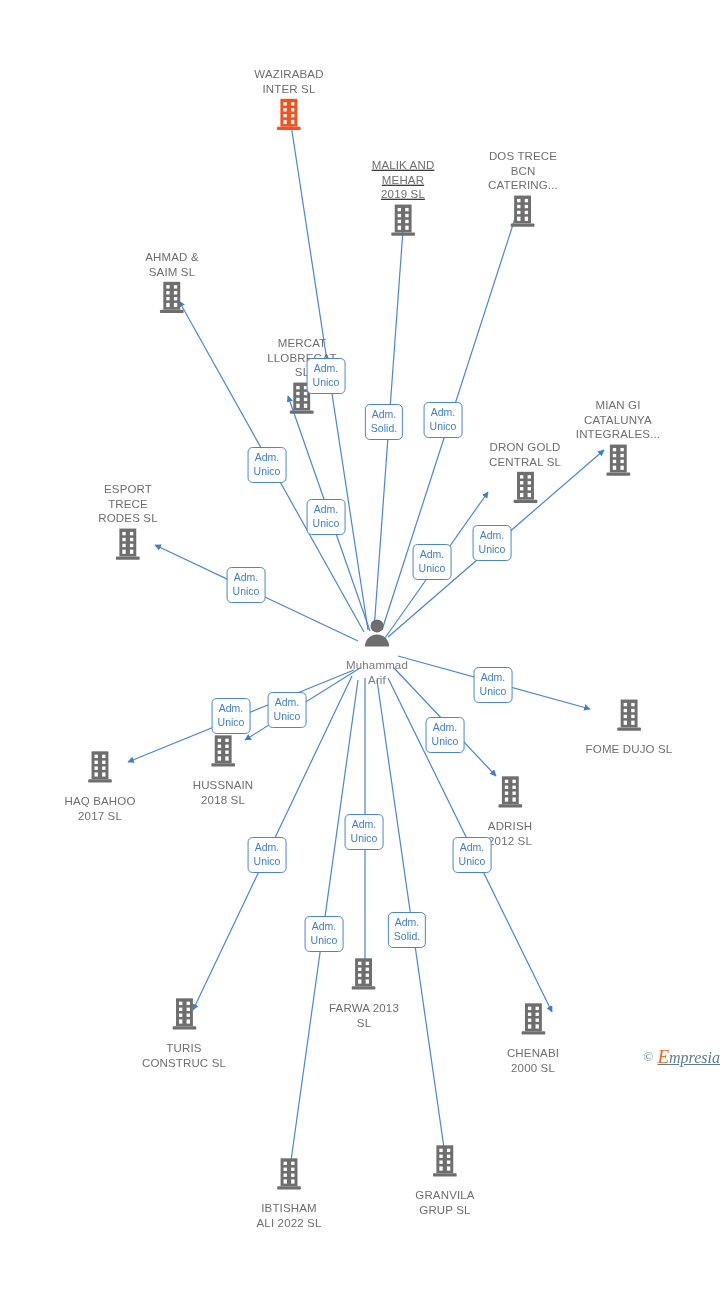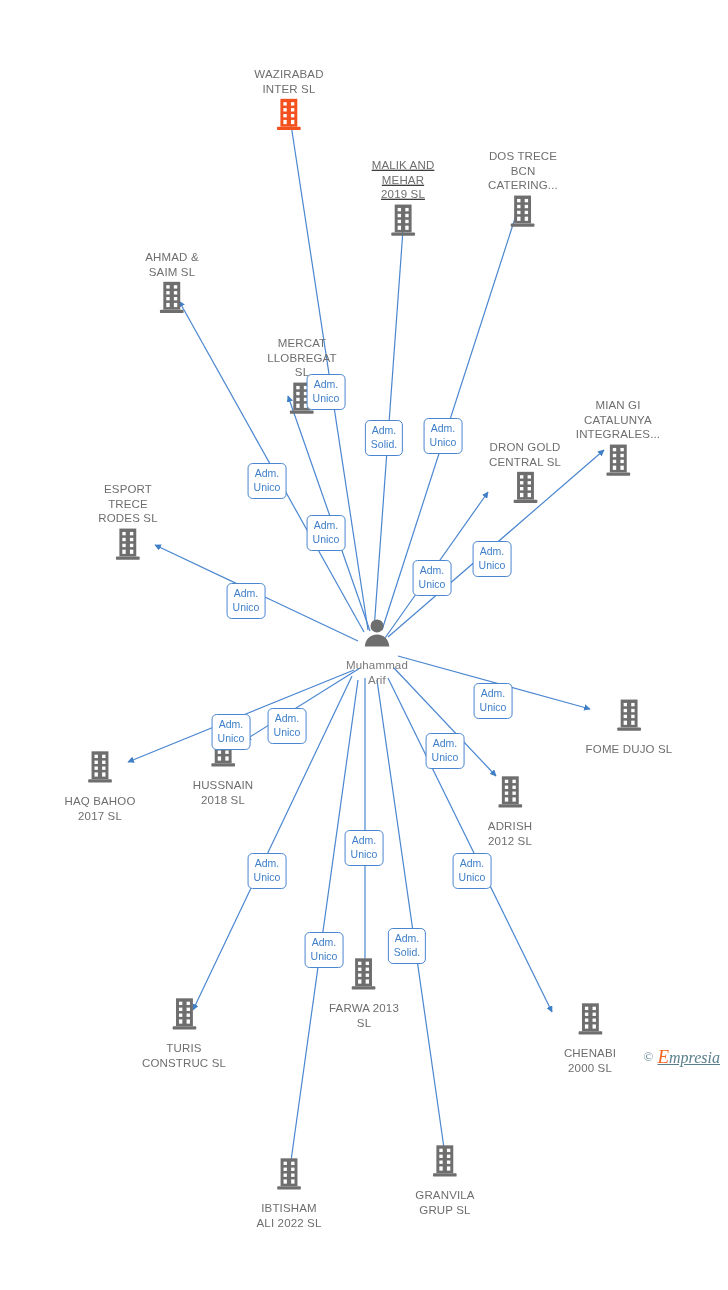--- a/index.html
+++ b/index.html
@@ -14,21 +14,21 @@
     font-size:11.5px;color:#6e6e6e;letter-spacing:.15px;line-height:14.5px;
     white-space:pre-line;font-weight:400;
   }
   .node.person .caption{color:#7a7a7a;}
   .cap-above{margin-bottom:1px;}
   .cap-below{margin-top:10px;}
   .edge-label{
     position:absolute;transform:translate(-50%,-50%);
     border:1.3px solid #4a86d0;border-radius:5px;background:#ffffff;
     color:#3f7fc8;font-size:10.5px;line-height:13.5px;text-align:center;
-    padding:3px 5px 4px 5px;white-space:pre-line;box-sizing:border-box;margin-top:16px;
+    padding:3px 5px 4px 5px;white-space:pre-line;box-sizing:border-box;
   }
   .watermark{
     position:absolute;right:8px;bottom:8px;display:flex;align-items:center;gap:4px;
     font-size:16px;color:#5a7f8c;font-family:"Liberation Serif","DejaVu Serif",serif;
   }
   .watermark .c{font-size:13px;color:#6b8c99;}
   .watermark .brand{font-style:italic;text-decoration:underline;}
   .watermark .brand .e{color:#f26522;font-size:19px;font-style:italic;}
 </style>
 </head>
@@ -313,21 +313,21 @@
       <rect x="18.5" y="13" width="4" height="4"></rect>
       <rect x="9.5" y="20" width="4" height="4"></rect>
       <rect x="18.5" y="20" width="4" height="4"></rect>
       <rect x="9.5" y="27" width="4" height="5"></rect>
       <rect x="18.5" y="27" width="4" height="5"></rect>
     </g>
   </svg></span>
         <div class="caption cap-below">TURIS
 CONSTRUC SL</div>
       </div>
-      <div class="node" style="left: 590px; top: 1038px; text-align: center;">
+      <div class="node" style="left: 533px; top: 1038px; text-align: center;">
         <span class="glyph"><svg width="27" height="34" viewBox="0 0 32 40" xmlns="http://www.w3.org/2000/svg">
     <rect x="6" y="2" width="20" height="33" fill="#6e6e6e"></rect>
     <rect x="2" y="35" width="28" height="4" rx="1" fill="#6e6e6e"></rect>
     <g fill="#ffffff">
       <rect x="9.5" y="6" width="4" height="4"></rect>
       <rect x="18.5" y="6" width="4" height="4"></rect>
       <rect x="9.5" y="13" width="4" height="4"></rect>
       <rect x="18.5" y="13" width="4" height="4"></rect>
       <rect x="9.5" y="20" width="4" height="4"></rect>
       <rect x="18.5" y="20" width="4" height="4"></rect>

